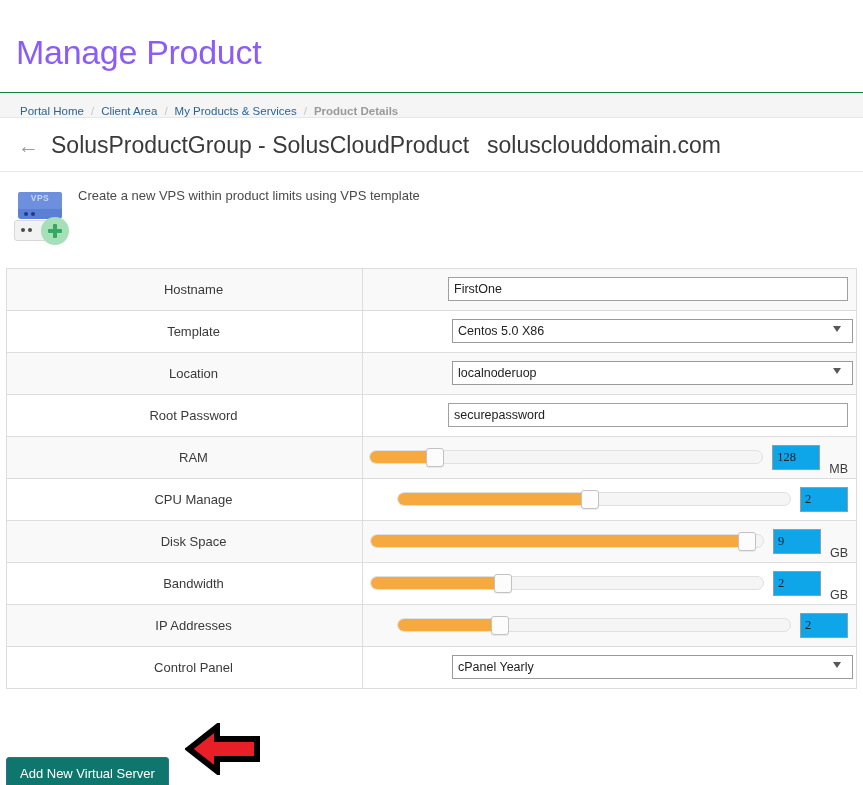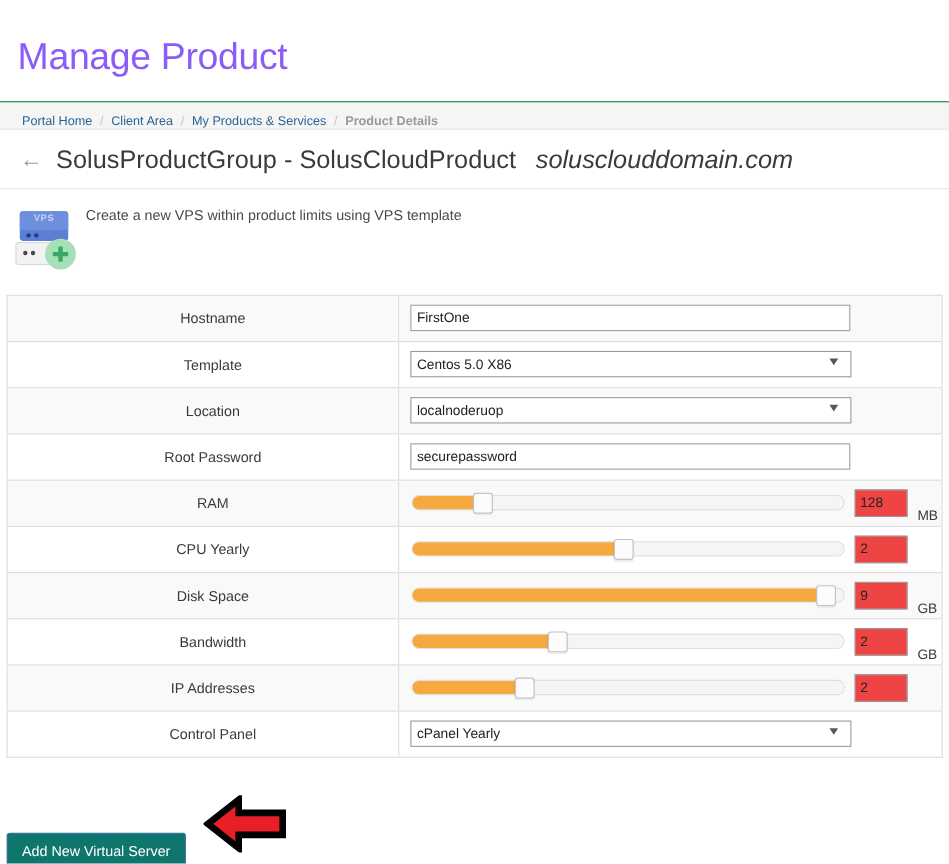--- a/index.html
+++ b/index.html
@@ -57,21 +57,20 @@
     color: #3a3a3a;
     font-weight: normal;
     white-space: nowrap;
   }
   .product-domain {
     font-size: 23px;
     color: #3a3a3a;
     font-weight: normal;
     margin-left: 18px;
     white-space: nowrap;
-    font-style: italic;
   }
 
   
   .section-head {
     display: flex;
     padding: 14px 0 6px 12px;
     align-items: flex-start;
   }
   .vps-icon {
     width: 66px;
@@ -160,21 +159,21 @@
   td.label-cell {
     width: 356px;
     border-right: 1px solid #dddddd;
     padding-left: 18px;
     font-size: 13px;
     color: #3a3a3a;
     text-align: center;
   }
   td.field-cell { padding-left: 10px; padding-right: 8px; }
 
-  .field-row { display: flex; align-items: center; }
+  .field-row { display: flex; align-items: center; justify-content: flex-end; }
 
   .txt-input {
     width: 400px; height: 24px;
     border: 1px solid #a0a0a0;
     background: #ffffff;
     font-size: 12.5px;
     font-family: "Liberation Sans", sans-serif;
     color: #222;
     padding: 0 5px;
     outline: none;
@@ -223,27 +222,27 @@
     position: absolute; top: -2px;
     width: 18px; height: 19px;
     background: #fcfcfc;
     border: 1px solid #c2c2c2;
     border-radius: 3px;
     box-shadow: 0 1px 1px rgba(0,0,0,.07);
   }
   .num-box {
     width: 48px; height: 25px;
     border: 1px solid #9b9b9b;
-    background: #ef4444;
+    background: #0ea5e9;
     font-size: 12.5px;
     color: #222;
     padding: 0 4px;
     margin-left: 9px;
     display: flex; align-items: center;
-    font-family: Liberation Sans, sans-serif;
+    font-family: Liberation Serif, serif;
     flex: 0 0 48px;
   }
   .unit { font-size: 12.5px; color: #3a3a3a; margin-left: 9px; margin-top: 24px; }
 
   
   .submit-area {
     position: relative;
     margin: 20px 0 0 6px;
     display: flex;
     align-items: center;
@@ -352,21 +351,21 @@
               <div class="track"></div>
               <div class="fill" style="width: 65.4px;"></div>
               <div class="handle" style="left: 56.4px;"></div>
             </div>
             <div class="num-box">128</div>
             <span class="unit">MB</span>
           </div>
         </td>
       </tr>
       <tr class="even">
-        <td class="label-cell">CPU Yearly</td>
+        <td class="label-cell">CPU Manage</td>
         <td class="field-cell">
           <div class="field-row">
             <div class="slider">
               <div class="track"></div>
               <div class="fill" style="width: 193.24px;"></div>
               <div class="handle" style="left: 184.24px;"></div>
             </div>
             <div class="num-box">2</div>
           </div>
         </td>

